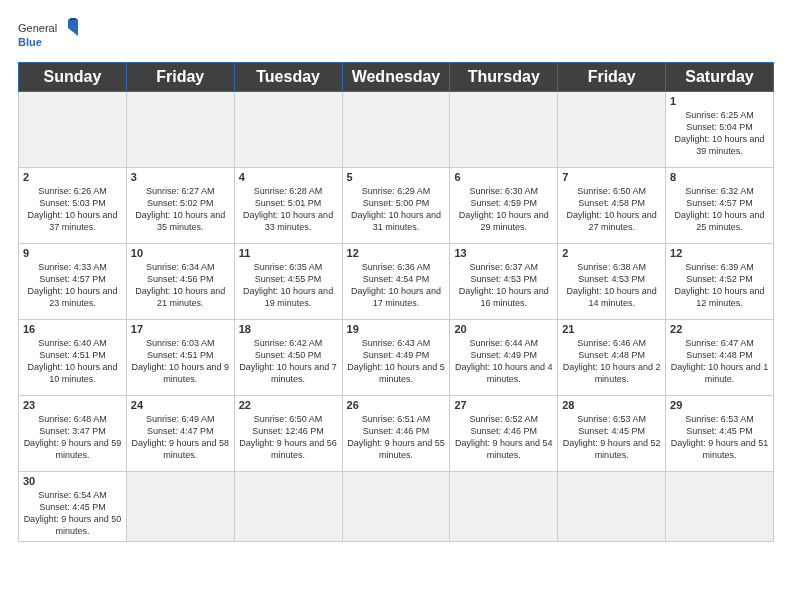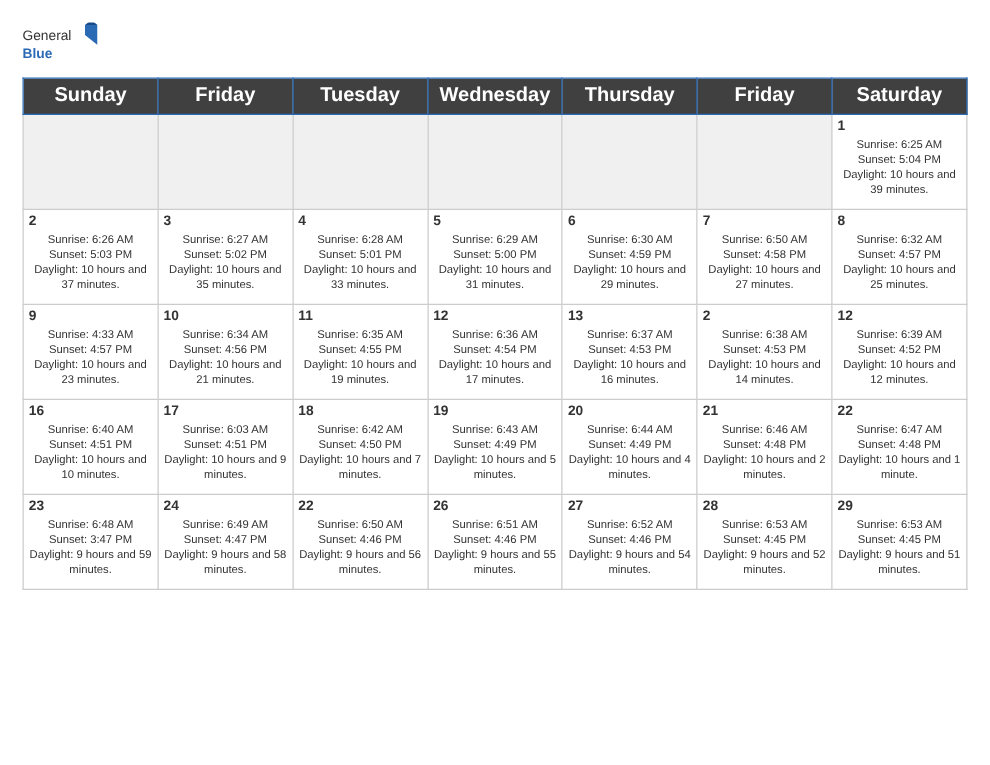--- a/index.html
+++ b/index.html
@@ -271,21 +271,21 @@
           </td>
           <td>
             <span class="day-num">24</span>
             <div class="day-info">Sunrise: 6:49 AM
 Sunset: 4:47 PM
 Daylight: 9 hours and 58 minutes.</div>
           </td>
           <td>
             <span class="day-num">22</span>
             <div class="day-info">Sunrise: 6:50 AM
-Sunset: 4:46 PM
+Sunset: 12:46 PM
 Daylight: 9 hours and 56 minutes.</div>
           </td>
           <td>
             <span class="day-num">26</span>
             <div class="day-info">Sunrise: 6:51 AM
 Sunset: 4:46 PM
 Daylight: 9 hours and 55 minutes.</div>
           </td>
           <td>
             <span class="day-num">27</span>
@@ -298,16 +298,30 @@
             <div class="day-info">Sunrise: 6:53 AM
 Sunset: 4:45 PM
 Daylight: 9 hours and 52 minutes.</div>
           </td>
           <td>
             <span class="day-num">29</span>
             <div class="day-info">Sunrise: 6:53 AM
 Sunset: 4:45 PM
 Daylight: 9 hours and 51 minutes.</div>
           </td>
+        </tr>
+        <tr class="last-row">
+          <td>
+            <span class="day-num">30</span>
+            <div class="day-info">Sunrise: 6:54 AM
+Sunset: 4:45 PM
+Daylight: 9 hours and 50 minutes.</div>
+          </td>
+          <td class="empty"></td>
+          <td class="empty"></td>
+          <td class="empty"></td>
+          <td class="empty"></td>
+          <td class="empty"></td>
+          <td class="empty"></td>
         </tr>
       </tbody>
   </table>
 </div>
 
 </body></html>

